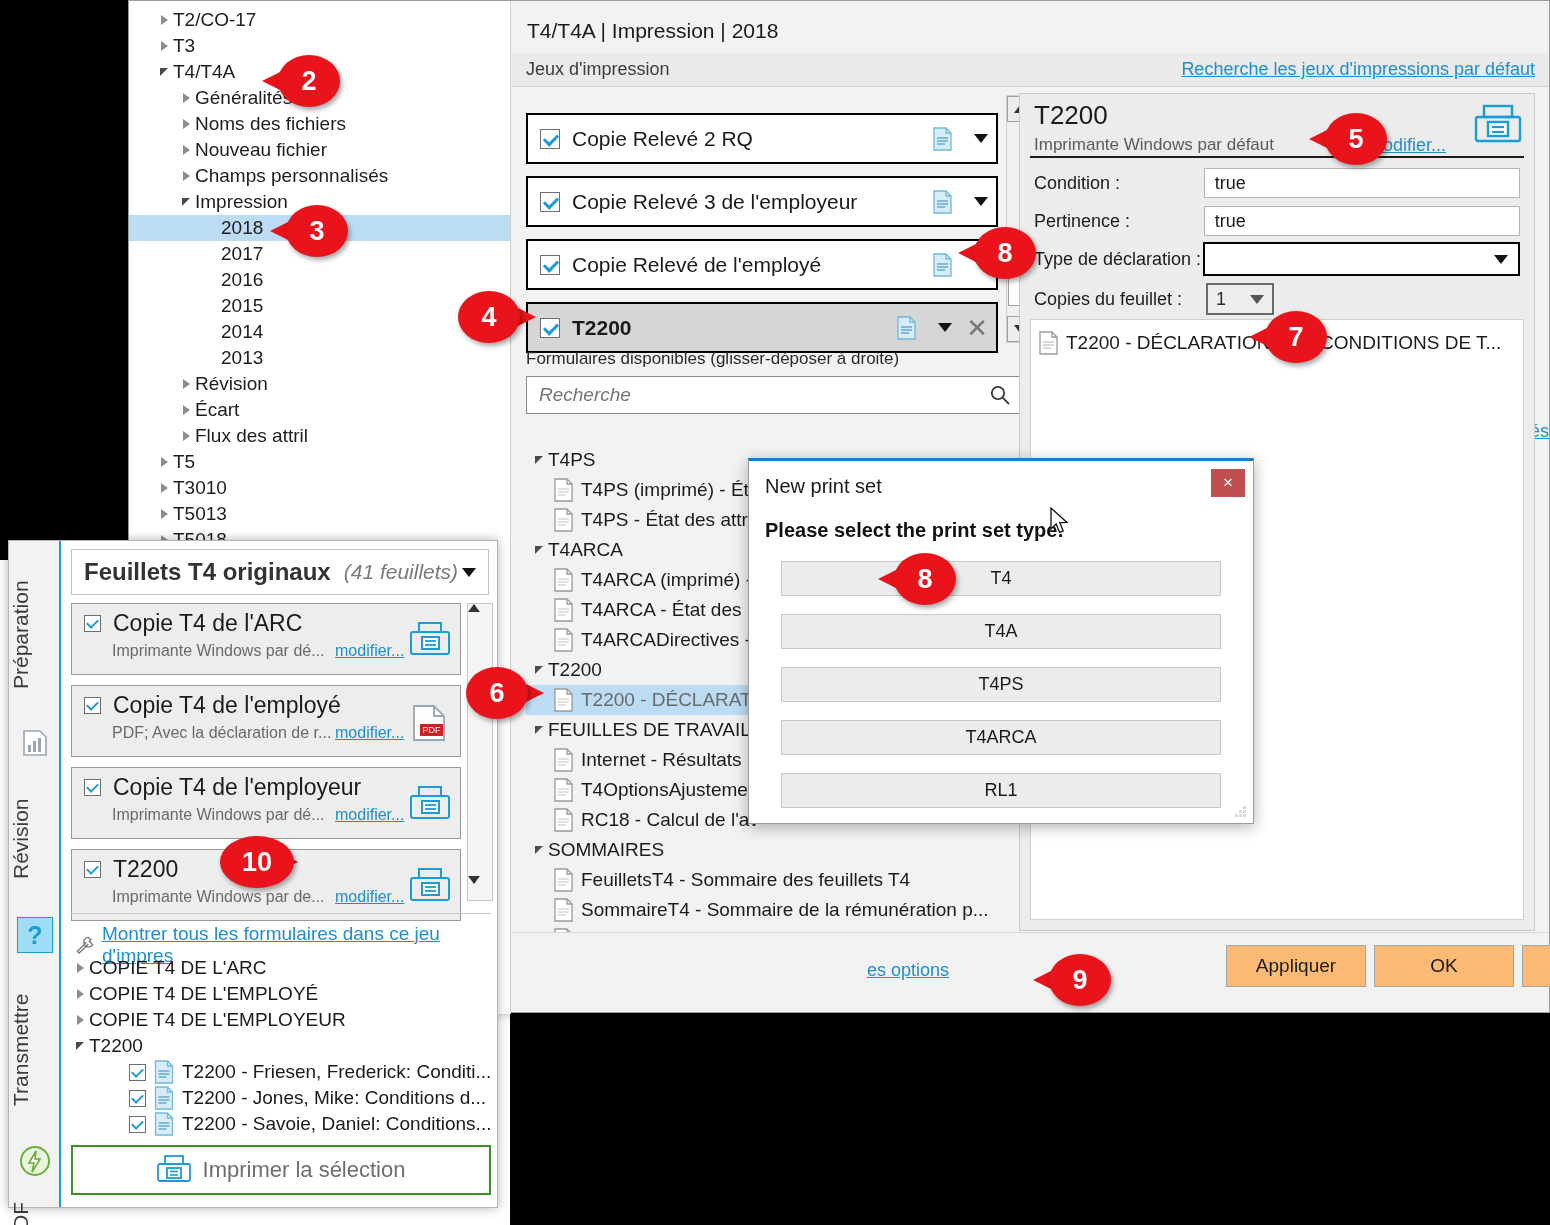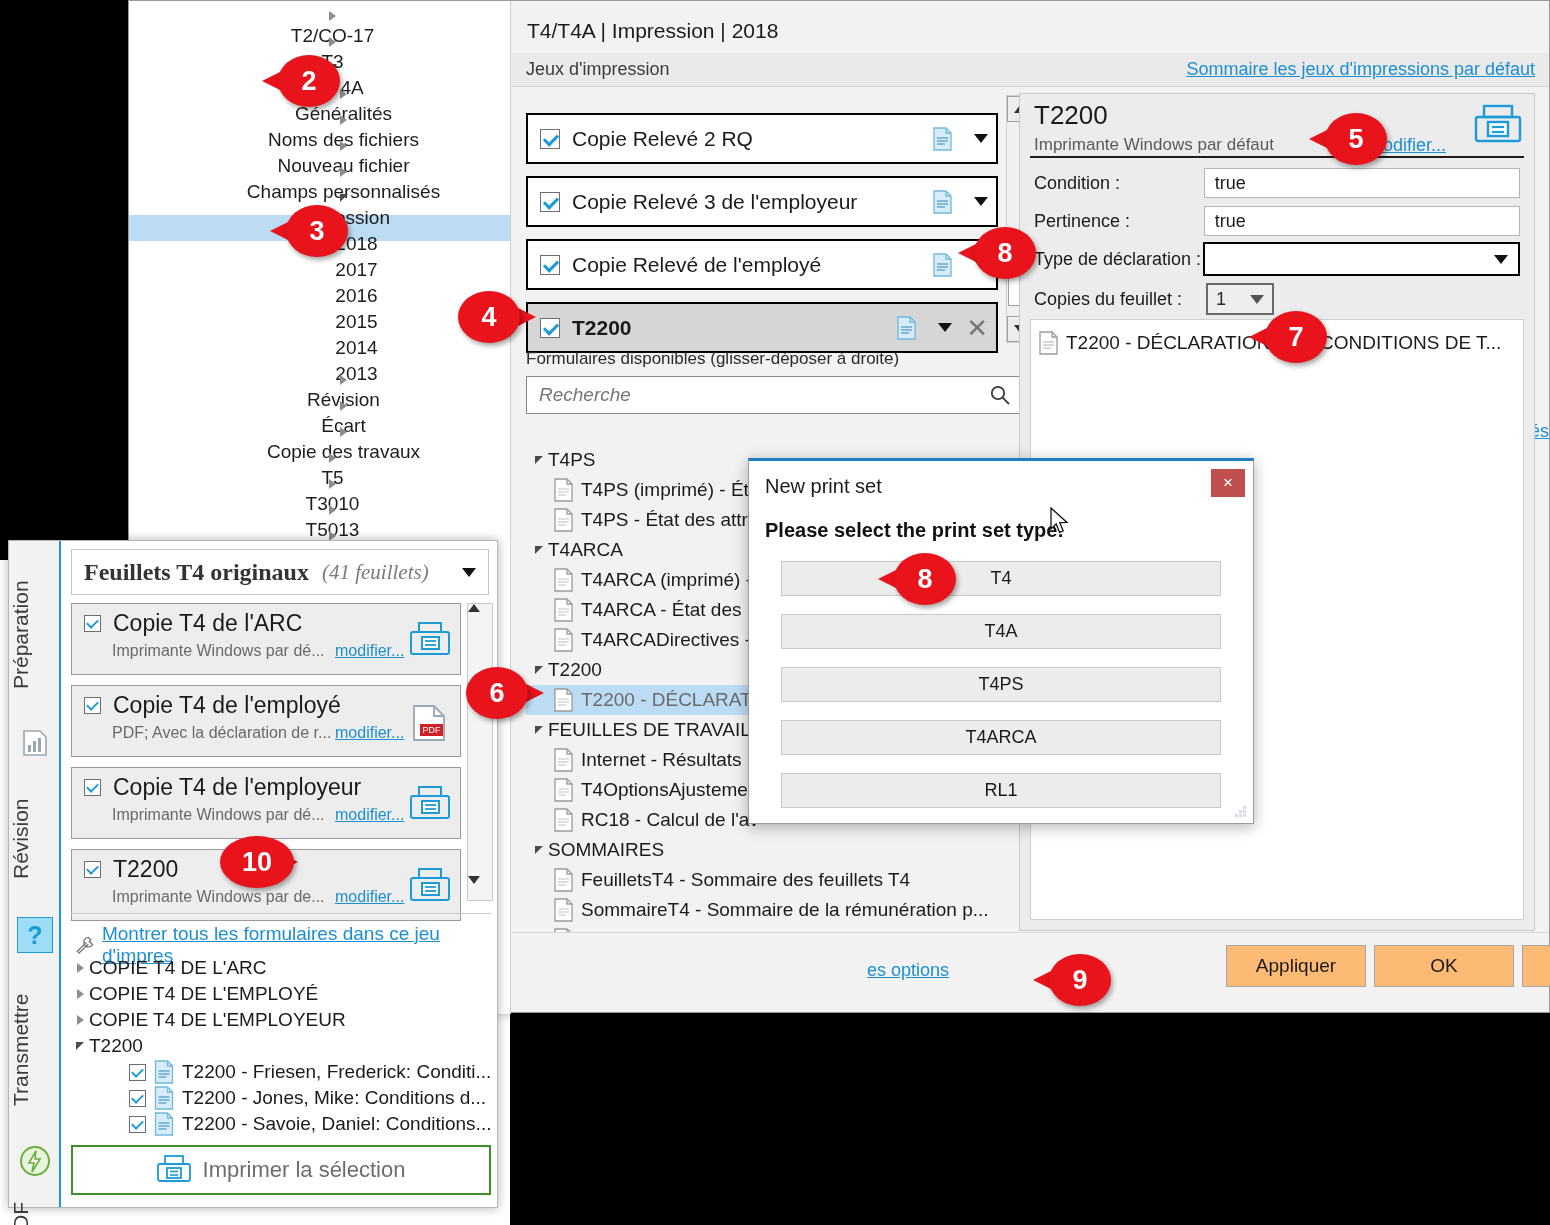--- a/index.html
+++ b/index.html
@@ -25,21 +25,21 @@
   }
 
   
   .tree-pane {
     position:absolute; left:0; top:0; width:382px; height:1013px;
     background:#ffffff; border-right:1px solid #cfcfcf;
     padding-top:6px; overflow:hidden;
   }
   .tree-row {
     display:flex; align-items:center; height:26px; padding-left:6px;
-    font-size:19px; color:#1d1d1d; white-space:nowrap; cursor:default;flex-direction:column;
+    font-size:19px; color:#1d1d1d; white-space:nowrap; cursor:default;
   }
   .tree-row.sel { background:#bcdcf4; }
   .tw { width:18px; flex:0 0 18px; display:flex; align-items:center; justify-content:center; }
   .arrow-r { width:0;height:0;border-left:7px solid #8d8d8d;border-top:5px solid transparent;border-bottom:5px solid transparent;}
   .arrow-d { width:0;height:0;border-top:8px solid #4a4a4a;border-right:8px solid transparent; }
   .ind0 { padding-left:26px; } .ind1 { padding-left:48px; } .ind2 { padding-left:74px; }
 
   
   .content-pane { position:absolute; left:383px; top:0; right:0; bottom:0; background:#f2f2f2; }
   .crumb { position:absolute; left:15px; top:18px; font-size:21px; color:#1b1b1b; }
@@ -160,21 +160,21 @@
   }
   .vtab {
     position:absolute; left:0; width:52px;
     writing-mode:vertical-rl; transform:rotate(180deg);
     font-size:21px; color:#3b3b3b; text-align:center; white-space:nowrap;
   }
   .lp-inner { position:absolute; left:54px; top:0; right:0; bottom:0; background:#fff; }
 
   .lp-header {
     position:absolute; left:8px; top:8px; right:8px; height:46px;
-    border:1px solid #c4c4c4; background:#fff; display:flex; align-items:center; padding:12px 12px;font-family:Liberation Serif, serif;
+    border:1px solid #c4c4c4; background:#fff; display:flex; align-items:center; padding:12px 12px;
   }
   .lp-header .t1 { font-size:24px; font-weight:bold; color:#333; }
   .lp-header .t2 { font-size:21px; font-style:italic; color:#7a7a7a; margin-left:13px; flex:1;}
 
   .lp-cards { position:absolute; left:8px; top:62px; width:390px; }
   .lp-card {
     height:72px; border:1px solid #999; background:#ededed; margin-bottom:10px;
     position:relative; padding:6px 10px 0 12px;
   }
   .lp-card .ttl { font-size:23px; color:#1b1b1b; margin-left:12px; }
@@ -314,21 +314,21 @@
           <div class="tree-row ind1">
             <span class="tw">
               <span class="arrow-r"></span>
             </span>
             <span>Écart</span>
           </div>
           <div class="tree-row ind1">
             <span class="tw">
               <span class="arrow-r"></span>
             </span>
-            <span>Copie des travaux</span>
+            <span>Flux des attril</span>
           </div>
           <div class="tree-row ind0">
             <span class="tw">
               <span class="arrow-r"></span>
             </span>
             <span>T5</span>
           </div>
           <div class="tree-row ind0">
             <span class="tw">
               <span class="arrow-r"></span>
@@ -355,21 +355,21 @@
           </div>
         </div>
     </div>
 
     <div class="content-pane">
 
       <div class="crumb">T4/T4A | Impression | 2018</div>
 
       <div class="subbar">
         <span class="subbar-label">Jeux d'impression</span>
-        <span class="link">Sommaire les jeux d'impressions par défaut</span>
+        <span class="link">Recherche les jeux d'impressions par défaut</span>
       </div>
 
       <div class="ps-list" id="ps-list-host">
           <div class="ps-item">
             <span class="chk"></span>
             <span class="lbl">Copie Relevé 2 RQ</span>
             <svg viewBox="0 0 19 24" class="pageico">
               <path d="M1 1 h12 l5 5 v17 h-17 z" fill="#d8ecf8" stroke="#6fb9dd" stroke-width="1.3"></path>
               <path d="M13 1 v5 h5" fill="none" stroke="#6fb9dd" stroke-width="1.3"></path>
               <g stroke="#3f93c4" stroke-width="1.1">

